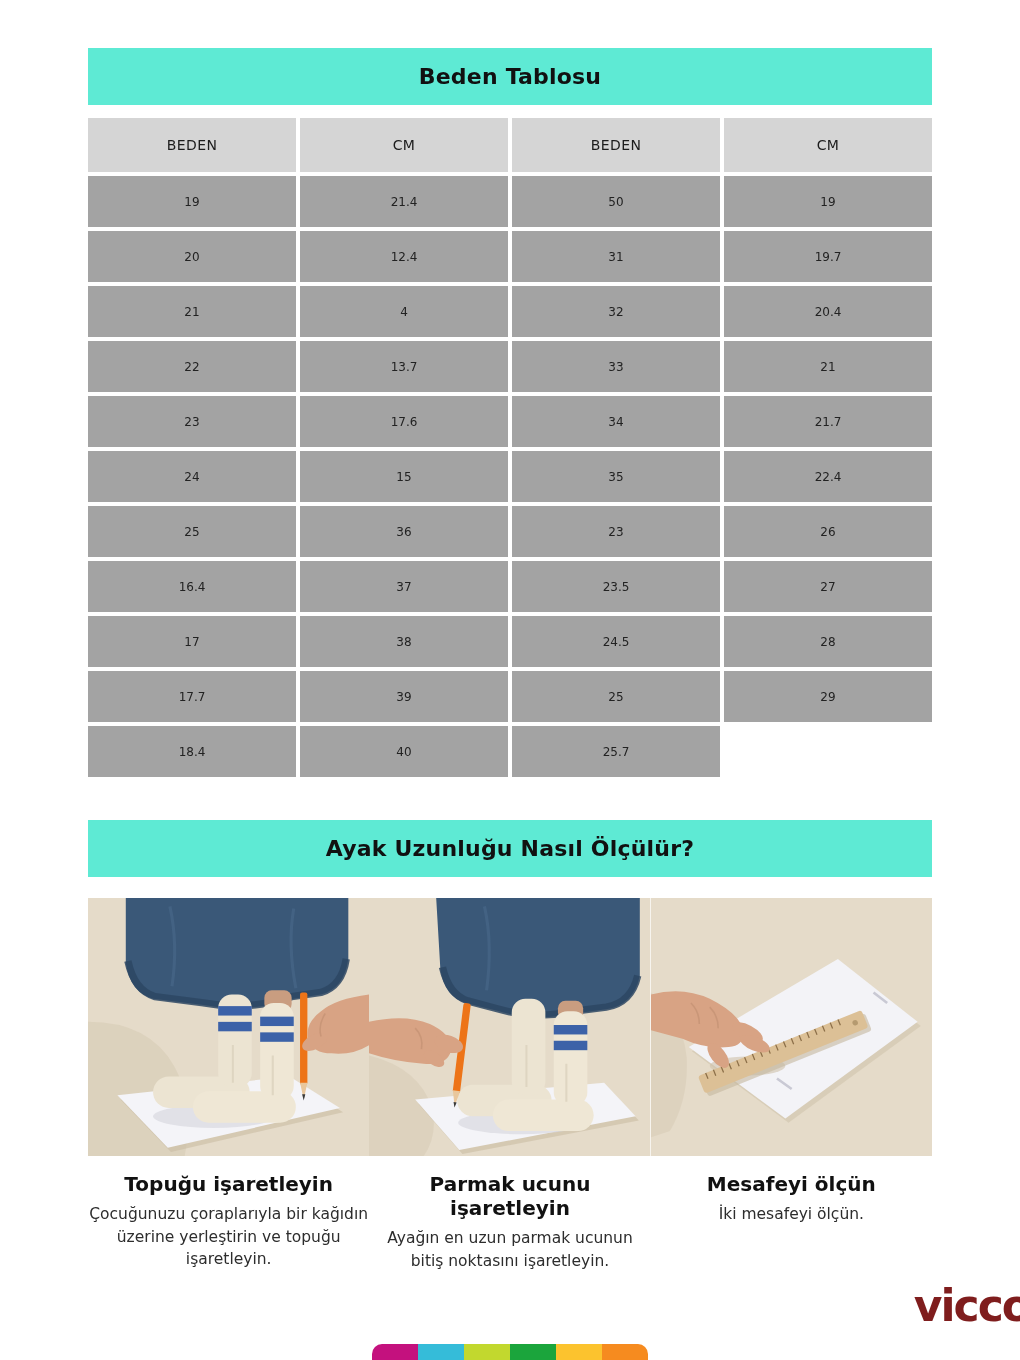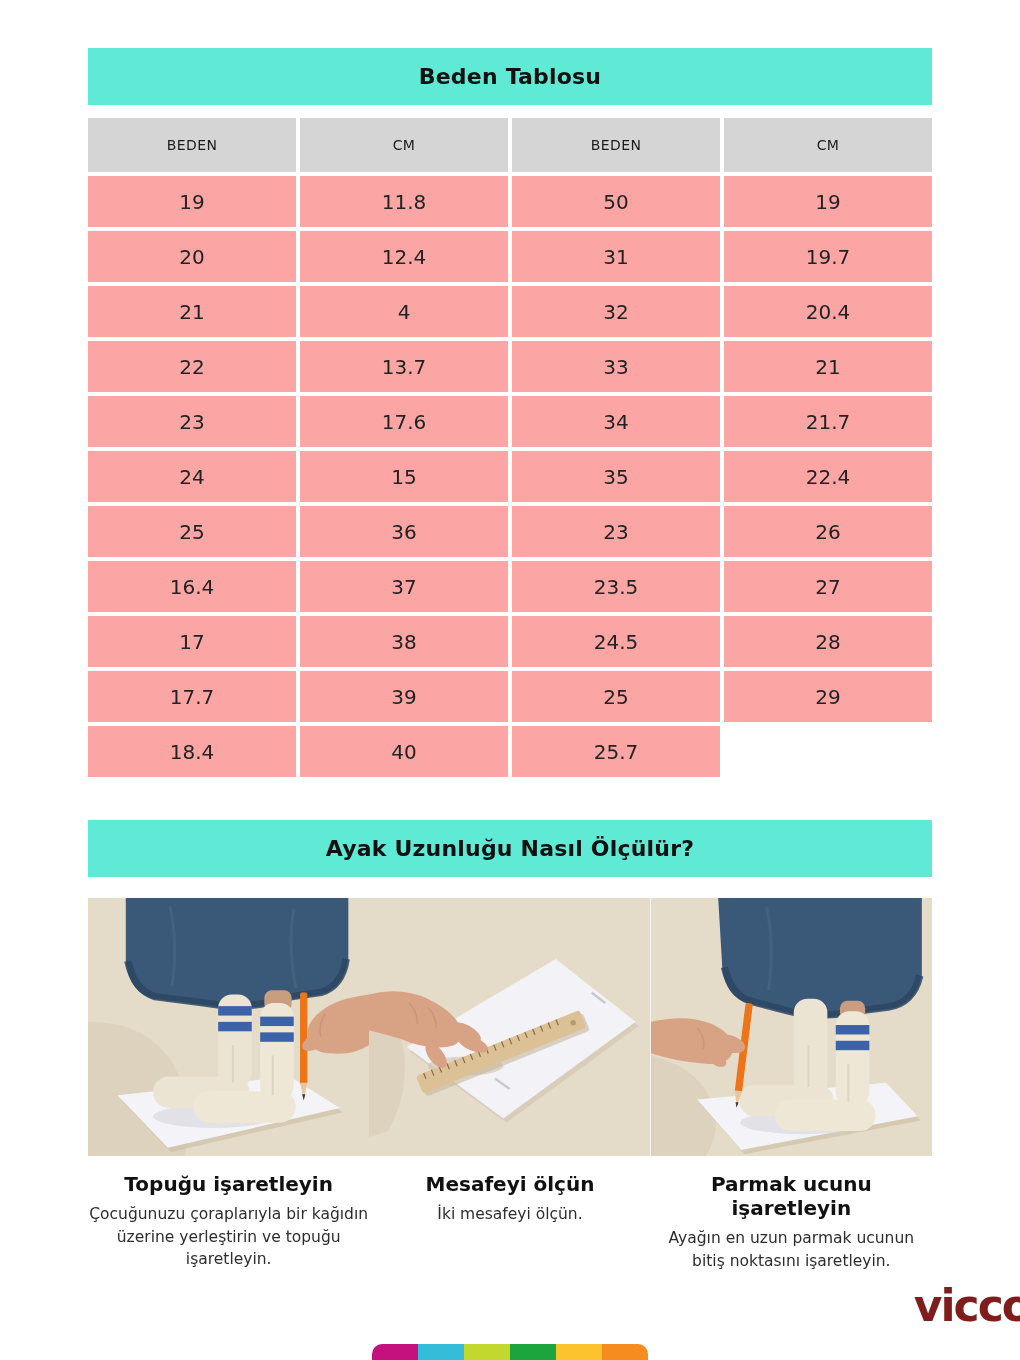--- a/index.html
+++ b/index.html
@@ -19,23 +19,23 @@
   .size-table{
     margin-top:13px;
     display:grid;grid-template-columns:repeat(4,1fr);gap:4px;
   }
   .th{
     background:#d5d5d5;height:54px;
     display:flex;align-items:center;justify-content:center;
     font-size:14px;letter-spacing:.4px;color:#1c1c1c;
   }
   .td{
-    background:#fca5a5;height:51px;
+    background:#a3a3a3;height:51px;
     display:flex;align-items:center;justify-content:center;
-    font-size:20px;color:#222;
+    font-size:12px;color:#222;
   }
   .measure-bar{margin-top:43px;}
   .steps{
     margin-top:21px;
     display:grid;grid-template-columns:repeat(3,1fr);
   }
   .step{text-align:center;}
   .step svg{display:block;width:100%;height:auto;}
   .step h3{margin:16px 0 7px 0;font-size:20px;font-weight:700;color:#111;}
   .step p{
@@ -65,21 +65,21 @@
       <h1 class="bar-title">Beden Tablosu</h1>
     </div>
 
     <div class="size-table">
       <div class="th">BEDEN</div>
       <div class="th">CM</div>
       <div class="th">BEDEN</div>
       <div class="th">CM</div>
 
       <div class="td">19</div>
-      <div class="td">11.8</div>
+      <div class="td">21.4</div>
       <div class="td">50</div>
       <div class="td">19</div>
 
       <div class="td">20</div>
       <div class="td">12.4</div>
       <div class="td">31</div>
       <div class="td">19.7</div>
 
       <div class="td">21</div>
       <div class="td">4</div>
@@ -160,45 +160,20 @@
           <ellipse cx="216" cy="137" rx="13" ry="7" fill="#d8a384" transform="rotate(-28 216 137)"></ellipse>
           <path d="M226 110 Q219 121 222 132" stroke="#c08d6f" stroke-width="1.5" fill="none" opacity="0.6"></path>
         </svg>
         <h3>Topuğu işaretleyin</h3>
         <p>Çocuğunuzu çoraplarıyla bir kağıdın üzerine yerleştirin ve topuğu işaretleyin.</p>
       </div>
 
       <div class="step">
         <svg viewBox="0 0 268 246" xmlns="http://www.w3.org/2000/svg" role="img">
           <rect width="268" height="246" fill="#e5dbc9"></rect>
-          <path d="M0 90 Q30 112 34 152 Q36 192 18 222 L0 228 Z" fill="#d6cab3" opacity="0.5"></path>
-          <polygon points="181,62 257,122 131,214 39,146" fill="#d3c7b0" opacity="0.7"></polygon>
-          <polygon points="178,58 254,118 128,210 36,142" fill="#f3f3f7"></polygon>
-          <line x1="212" y1="90" x2="225" y2="100" stroke="#c9c9d4" stroke-width="2.5"></line>
-          <line x1="120" y1="172" x2="134" y2="182" stroke="#c9c9d4" stroke-width="2.5"></line>
-          <ellipse cx="92" cy="160" rx="36" ry="9" fill="#cfc2aa" opacity="0.6"></ellipse>
-          <g transform="translate(48,178) rotate(-22)">
-            <rect x="2" y="-5" width="168" height="18" rx="3" fill="#c4b79e" opacity="0.6"></rect>
-            <rect x="0" y="-9" width="168" height="18" rx="3" fill="#dcc096"></rect>
-            <path d="M8 -9 V-3 M16 -9 V-3 M24 -9 V-3 M32 -9 V-3 M40 -9 V-3 M48 -9 V-3 M56 -9 V-3 M64 -9 V-3 M72 -9 V-3 M80 -9 V-3 M88 -9 V-3 M96 -9 V-3 M104 -9 V-3 M112 -9 V-3 M120 -9 V-3 M128 -9 V-3 M136 -9 V-3 M144 -9 V-3" stroke="#8c6f49" stroke-width="1.2" fill="none"></path>
-            <circle cx="158" cy="0" r="2.6" fill="#b59a70"></circle>
-          </g>
-          <path d="M0 92 Q30 84 56 96 Q84 110 88 126 Q90 140 74 142 Q52 144 30 134 L0 126 Z" fill="#d8a384"></path>
-          <ellipse cx="92" cy="128" rx="16" ry="7" fill="#d8a384" transform="rotate(28 92 128)"></ellipse>
-          <ellipse cx="99" cy="139" rx="15" ry="6.5" fill="#d8a384" transform="rotate(22 99 139)"></ellipse>
-          <ellipse cx="64" cy="150" rx="14" ry="7" fill="#d8a384" transform="rotate(52 64 150)"></ellipse>
-          <path d="M56 104 Q64 112 64 124 M38 100 Q46 108 46 120" stroke="#c08d6f" stroke-width="1.5" fill="none" opacity="0.6"></path>
-        </svg>
-        <h3>Mesafeyi ölçün</h3>
-        <p>İki mesafeyi ölçün.</p>
-      </div>
-
-      <div class="step">
-        <svg viewBox="0 0 268 246" xmlns="http://www.w3.org/2000/svg" role="img">
-          <rect width="268" height="246" fill="#e5dbc9"></rect>
           <path d="M0 150 Q48 162 60 200 Q66 226 52 246 L0 246 Z" fill="#d6cab3" opacity="0.5"></path>
           <polygon points="47,196 227,180 257,212 89,244" fill="#c9bca4" opacity="0.6"></polygon>
           <polygon points="44,192 224,176 254,208 86,240" fill="#f4f4f8"></polygon>
           <ellipse cx="145" cy="214" rx="60" ry="11" fill="#d8d8e0" opacity="0.7"></ellipse>
           <path d="M64 0 H258 V74 Q252 102 226 106 L196 110 Q158 118 124 108 L92 100 Q72 94 68 68 Z" fill="#3a5878"></path>
           <path d="M70 66 Q76 92 94 98 L124 106 Q158 116 194 108 L226 104 Q250 100 256 74" stroke="#2d4763" stroke-width="7" fill="none" opacity="0.85"></path>
           <path d="M110 8 Q118 44 112 88" stroke="#4c6c8e" stroke-width="3" fill="none" opacity="0.5"></path>
           <rect x="180" y="98" width="24" height="18" rx="7" fill="#c99d80"></rect>
           <rect x="84" y="178" width="90" height="30" rx="15" fill="#ece4d2"></rect>
           <rect x="136" y="96" width="32" height="92" rx="13" fill="#ece4d2"></rect>
@@ -214,20 +189,45 @@
           </g>
           <path d="M0 118 Q34 110 58 120 Q80 130 78 146 Q74 160 52 158 Q24 156 0 148 Z" fill="#d8a384"></path>
           <ellipse cx="76" cy="139" rx="14" ry="8" fill="#d8a384" transform="rotate(18 76 139)"></ellipse>
           <ellipse cx="62" cy="153" rx="11" ry="6" fill="#d8a384" transform="rotate(35 62 153)"></ellipse>
           <path d="M44 124 Q52 132 50 144" stroke="#c08d6f" stroke-width="1.5" fill="none" opacity="0.6"></path>
         </svg>
         <h3>Parmak ucunu işaretleyin</h3>
         <p>Ayağın en uzun parmak ucunun bitiş noktasını işaretleyin.</p>
       </div>
 
+      <div class="step">
+        <svg viewBox="0 0 268 246" xmlns="http://www.w3.org/2000/svg" role="img">
+          <rect width="268" height="246" fill="#e5dbc9"></rect>
+          <path d="M0 90 Q30 112 34 152 Q36 192 18 222 L0 228 Z" fill="#d6cab3" opacity="0.5"></path>
+          <polygon points="181,62 257,122 131,214 39,146" fill="#d3c7b0" opacity="0.7"></polygon>
+          <polygon points="178,58 254,118 128,210 36,142" fill="#f3f3f7"></polygon>
+          <line x1="212" y1="90" x2="225" y2="100" stroke="#c9c9d4" stroke-width="2.5"></line>
+          <line x1="120" y1="172" x2="134" y2="182" stroke="#c9c9d4" stroke-width="2.5"></line>
+          <ellipse cx="92" cy="160" rx="36" ry="9" fill="#cfc2aa" opacity="0.6"></ellipse>
+          <g transform="translate(48,178) rotate(-22)">
+            <rect x="2" y="-5" width="168" height="18" rx="3" fill="#c4b79e" opacity="0.6"></rect>
+            <rect x="0" y="-9" width="168" height="18" rx="3" fill="#dcc096"></rect>
+            <path d="M8 -9 V-3 M16 -9 V-3 M24 -9 V-3 M32 -9 V-3 M40 -9 V-3 M48 -9 V-3 M56 -9 V-3 M64 -9 V-3 M72 -9 V-3 M80 -9 V-3 M88 -9 V-3 M96 -9 V-3 M104 -9 V-3 M112 -9 V-3 M120 -9 V-3 M128 -9 V-3 M136 -9 V-3 M144 -9 V-3" stroke="#8c6f49" stroke-width="1.2" fill="none"></path>
+            <circle cx="158" cy="0" r="2.6" fill="#b59a70"></circle>
+          </g>
+          <path d="M0 92 Q30 84 56 96 Q84 110 88 126 Q90 140 74 142 Q52 144 30 134 L0 126 Z" fill="#d8a384"></path>
+          <ellipse cx="92" cy="128" rx="16" ry="7" fill="#d8a384" transform="rotate(28 92 128)"></ellipse>
+          <ellipse cx="99" cy="139" rx="15" ry="6.5" fill="#d8a384" transform="rotate(22 99 139)"></ellipse>
+          <ellipse cx="64" cy="150" rx="14" ry="7" fill="#d8a384" transform="rotate(52 64 150)"></ellipse>
+          <path d="M56 104 Q64 112 64 124 M38 100 Q46 108 46 120" stroke="#c08d6f" stroke-width="1.5" fill="none" opacity="0.6"></path>
+        </svg>
+        <h3>Mesafeyi ölçün</h3>
+        <p>İki mesafeyi ölçün.</p>
+      </div>
+
     </div>
   </div>
 
   <div class="brand">vicco</div>
 
   <div class="color-bar">
     <div class="color-seg" style="background: rgb(196, 17, 126);"></div>
     <div class="color-seg" style="background: rgb(53, 188, 217);"></div>
     <div class="color-seg" style="background: rgb(194, 216, 46);"></div>
     <div class="color-seg" style="background: rgb(27, 165, 60);"></div>

